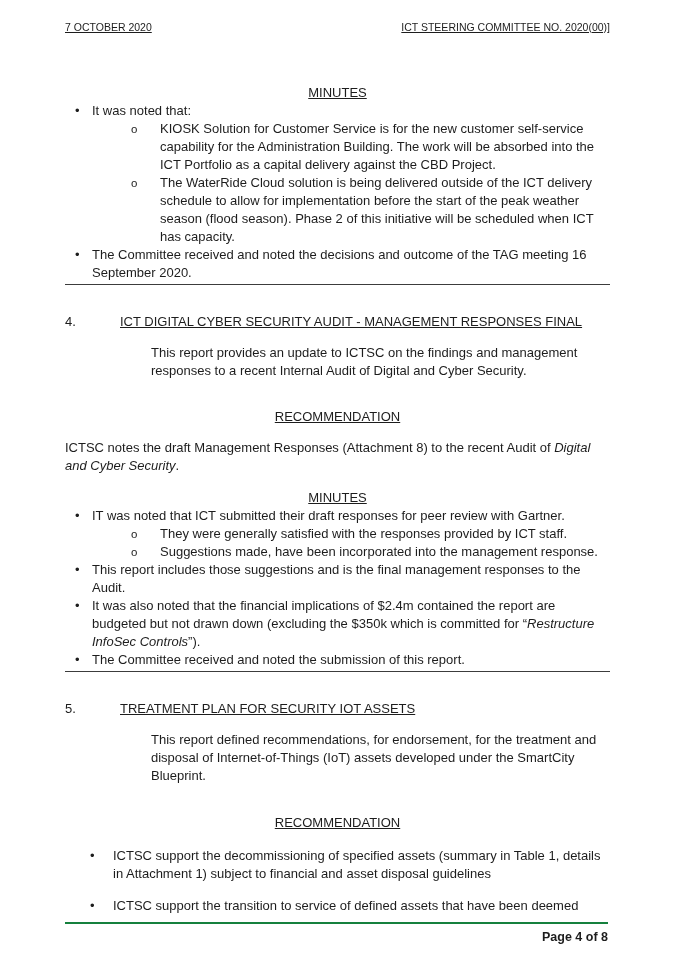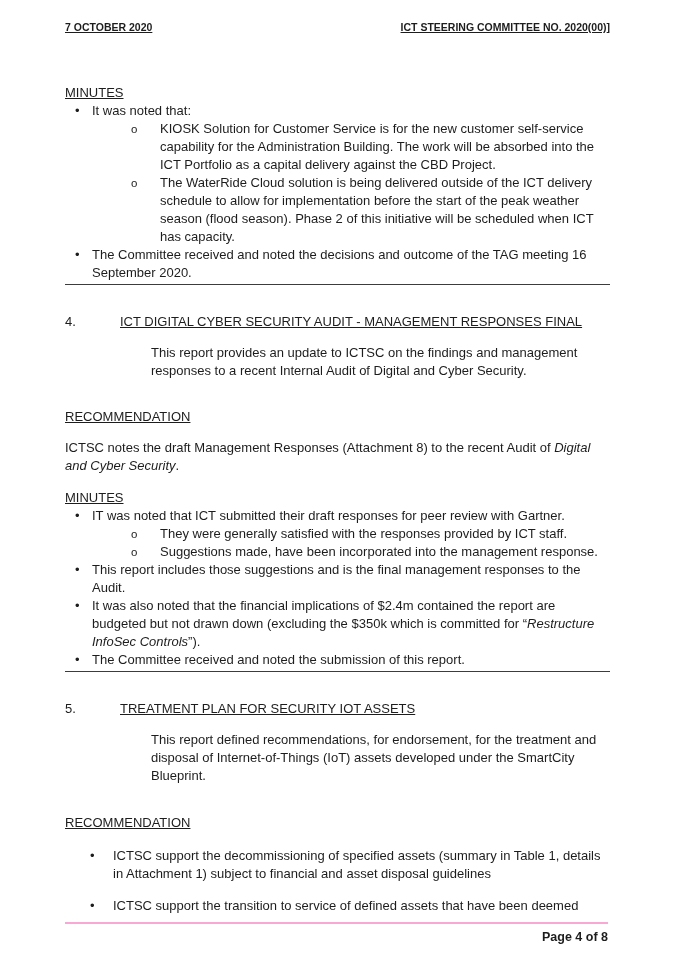--- a/index.html
+++ b/index.html
@@ -4,42 +4,42 @@
 <style>
   html,body{margin:0;padding:0;}
   body{
     width:675px;height:965px;background:#ffffff;position:relative;overflow:hidden;
     font-family:"Liberation Sans",sans-serif;color:#1d1d1d;
     font-size:13px;line-height:18px;
     -webkit-font-smoothing:antialiased;
   }
   .page{padding:20px 65px 0 65px;}
   .header{display:flex;justify-content:space-between;font-size:10.5px;line-height:14px;}
-  .hdr{text-decoration:underline;font-weight:bold;}
-  .heading{text-decoration:underline;margin:0;}
+  .hdr{text-decoration:underline;}
+  .heading{text-decoration:underline;margin:0;text-align:center;}
   .h-minutes-prev{margin-top:50px;}
   .li1{display:flex;margin-left:10px;}
   .li1 .mk{flex:none;width:17px;}
   .li2{display:flex;margin-left:66px;}
   .li2 .mk{flex:none;width:29px;font-size:11.5px;}
   .divider{border-bottom:1px solid #3c3c3c;margin-top:2px;}
   .sechead{display:flex;margin-top:28px;}
   .secnum{flex:none;width:55px;}
   .sectitle{text-decoration:underline;}
   .para{margin-left:86px;margin-top:13px;}
   .rec-heading{margin-top:28px;}
   .minutes2-heading{margin-top:14px;}
   .lir{display:flex;margin-left:25px;}
   .lir .mk{flex:none;width:23px;}
   .lir-first{margin-top:15px;}
   .lir-next{margin-top:14px;}
   em{font-style:italic;}
   .footer{
     position:absolute;left:65px;right:67px;top:922px;
-    border-top:2px solid #f9a8d4;text-align:right;
+    border-top:2px solid #15803d;text-align:right;
     font-weight:bold;font-size:12.5px;padding-top:4px;
   }
 </style>
 </head>
 <body>
 
 <div class="page">
 
   <div class="header">
     <span class="hdr">7 OCTOBER 2020</span>

